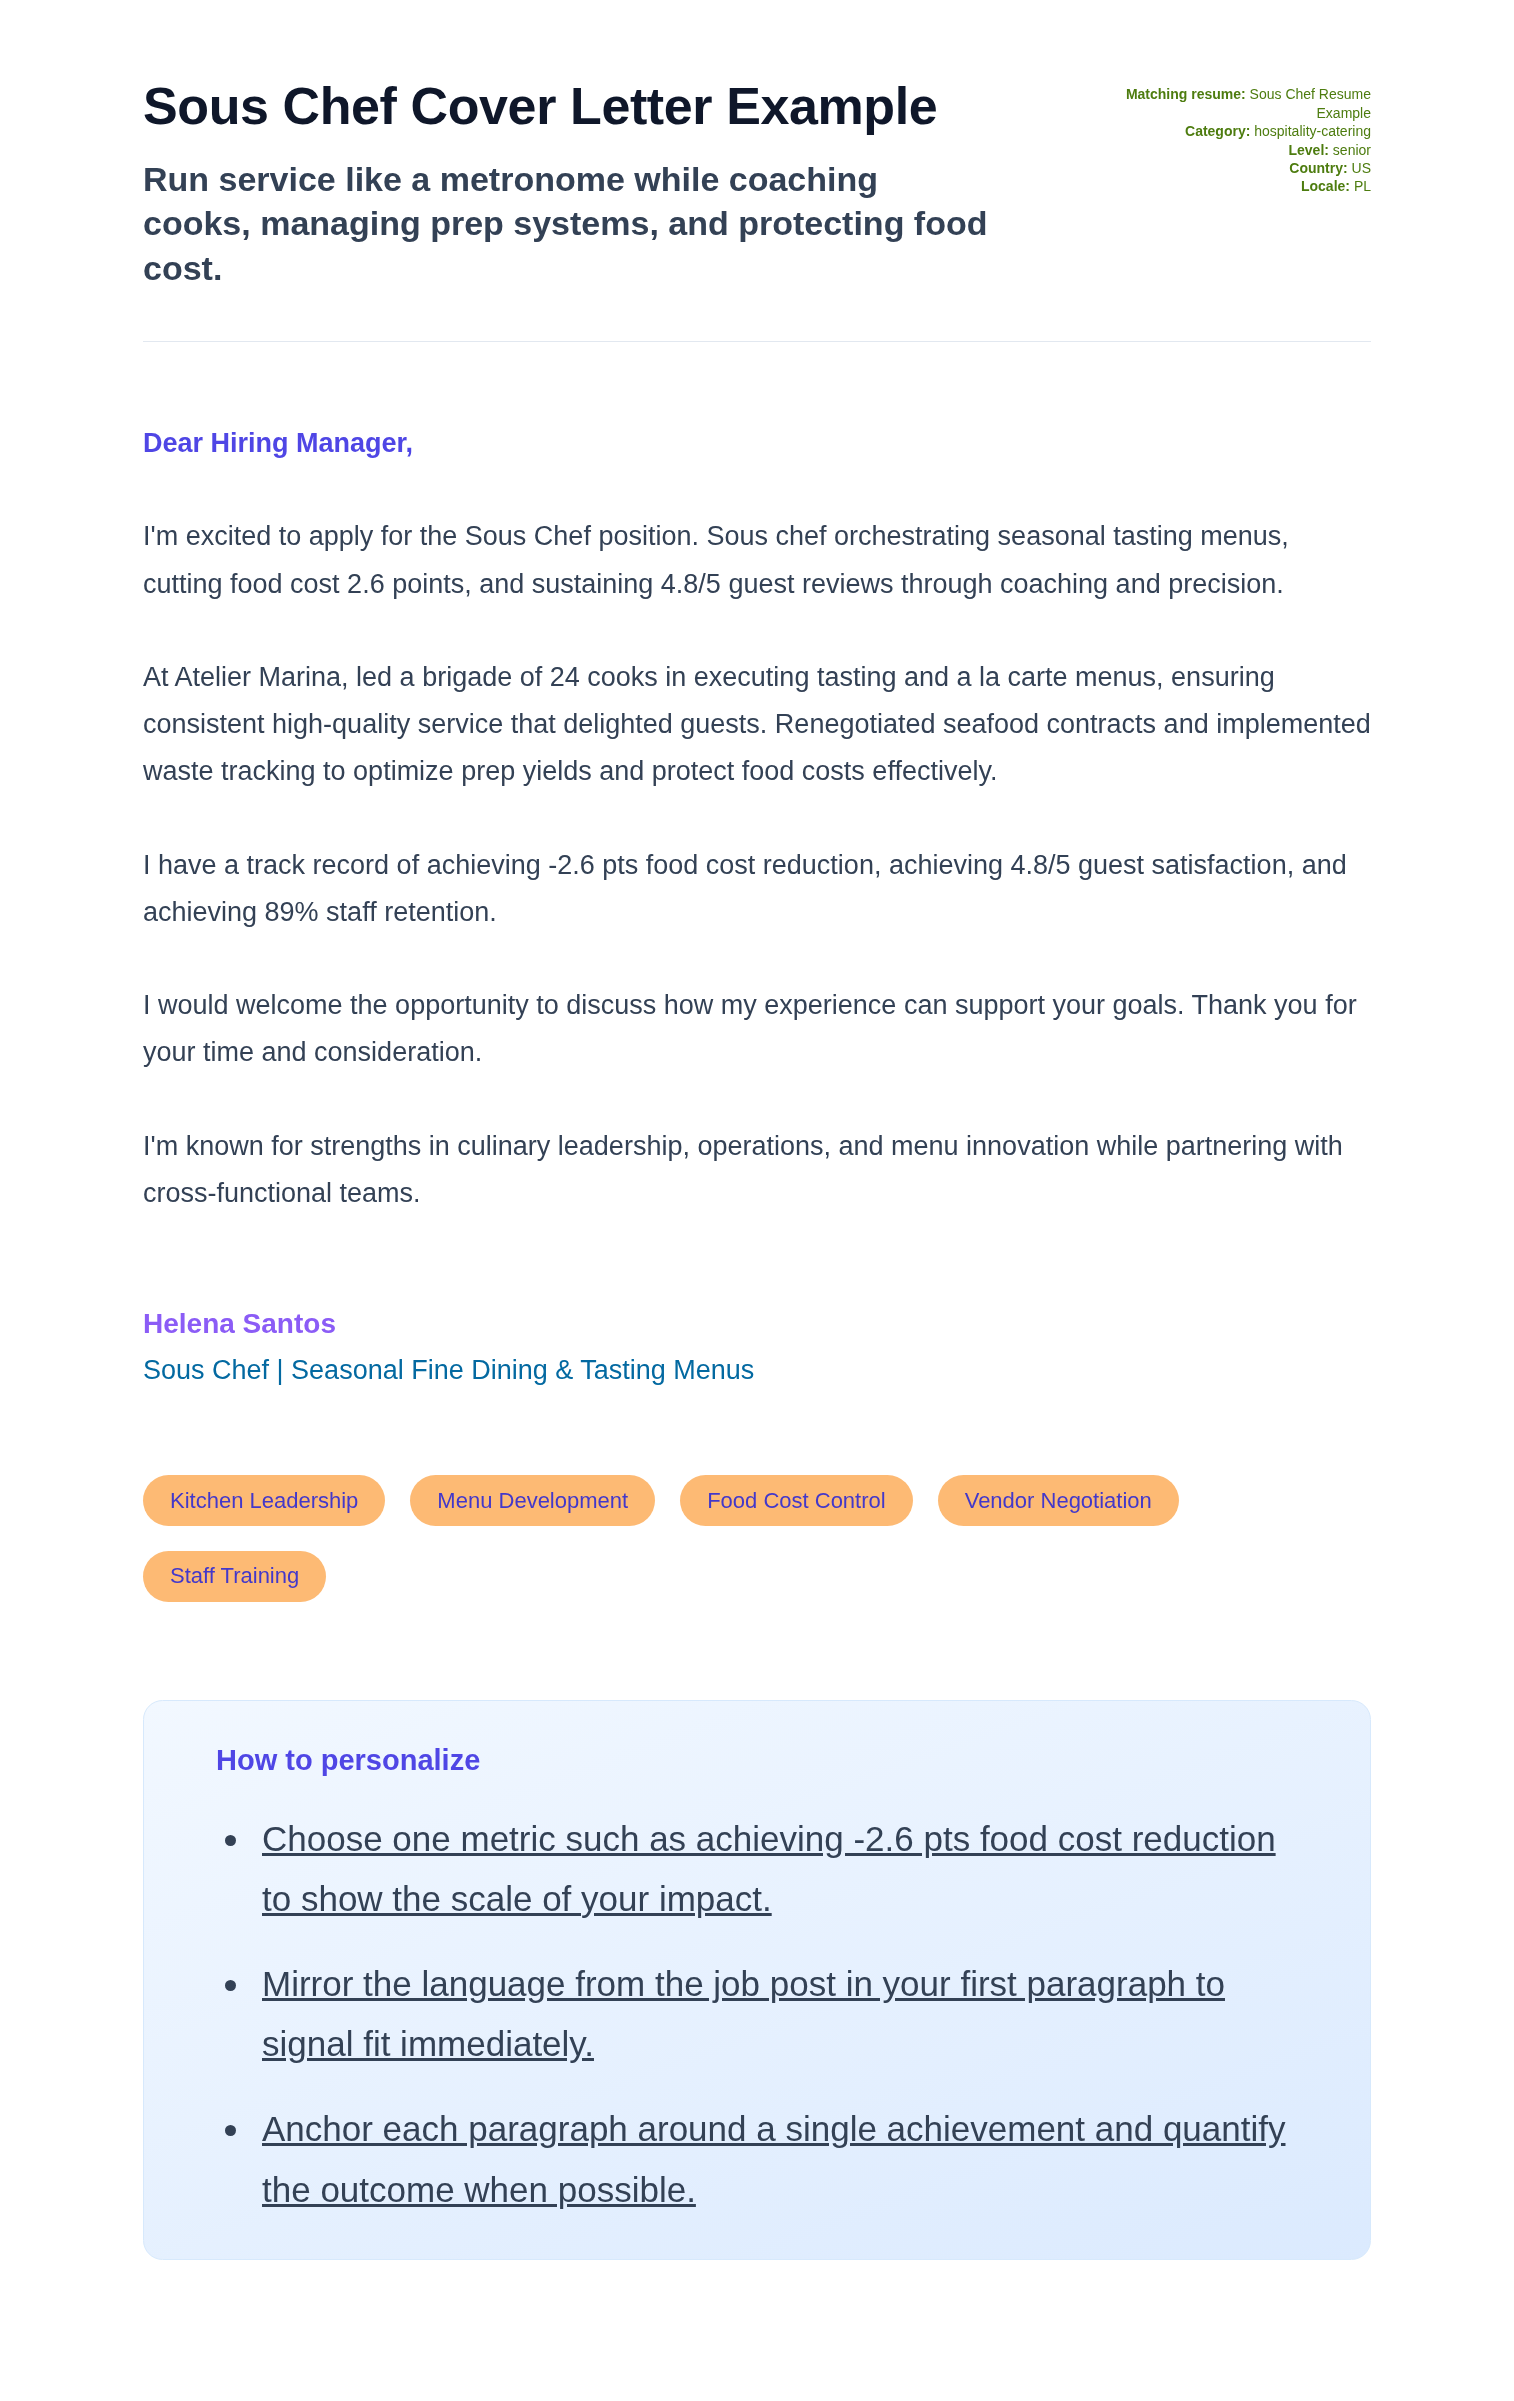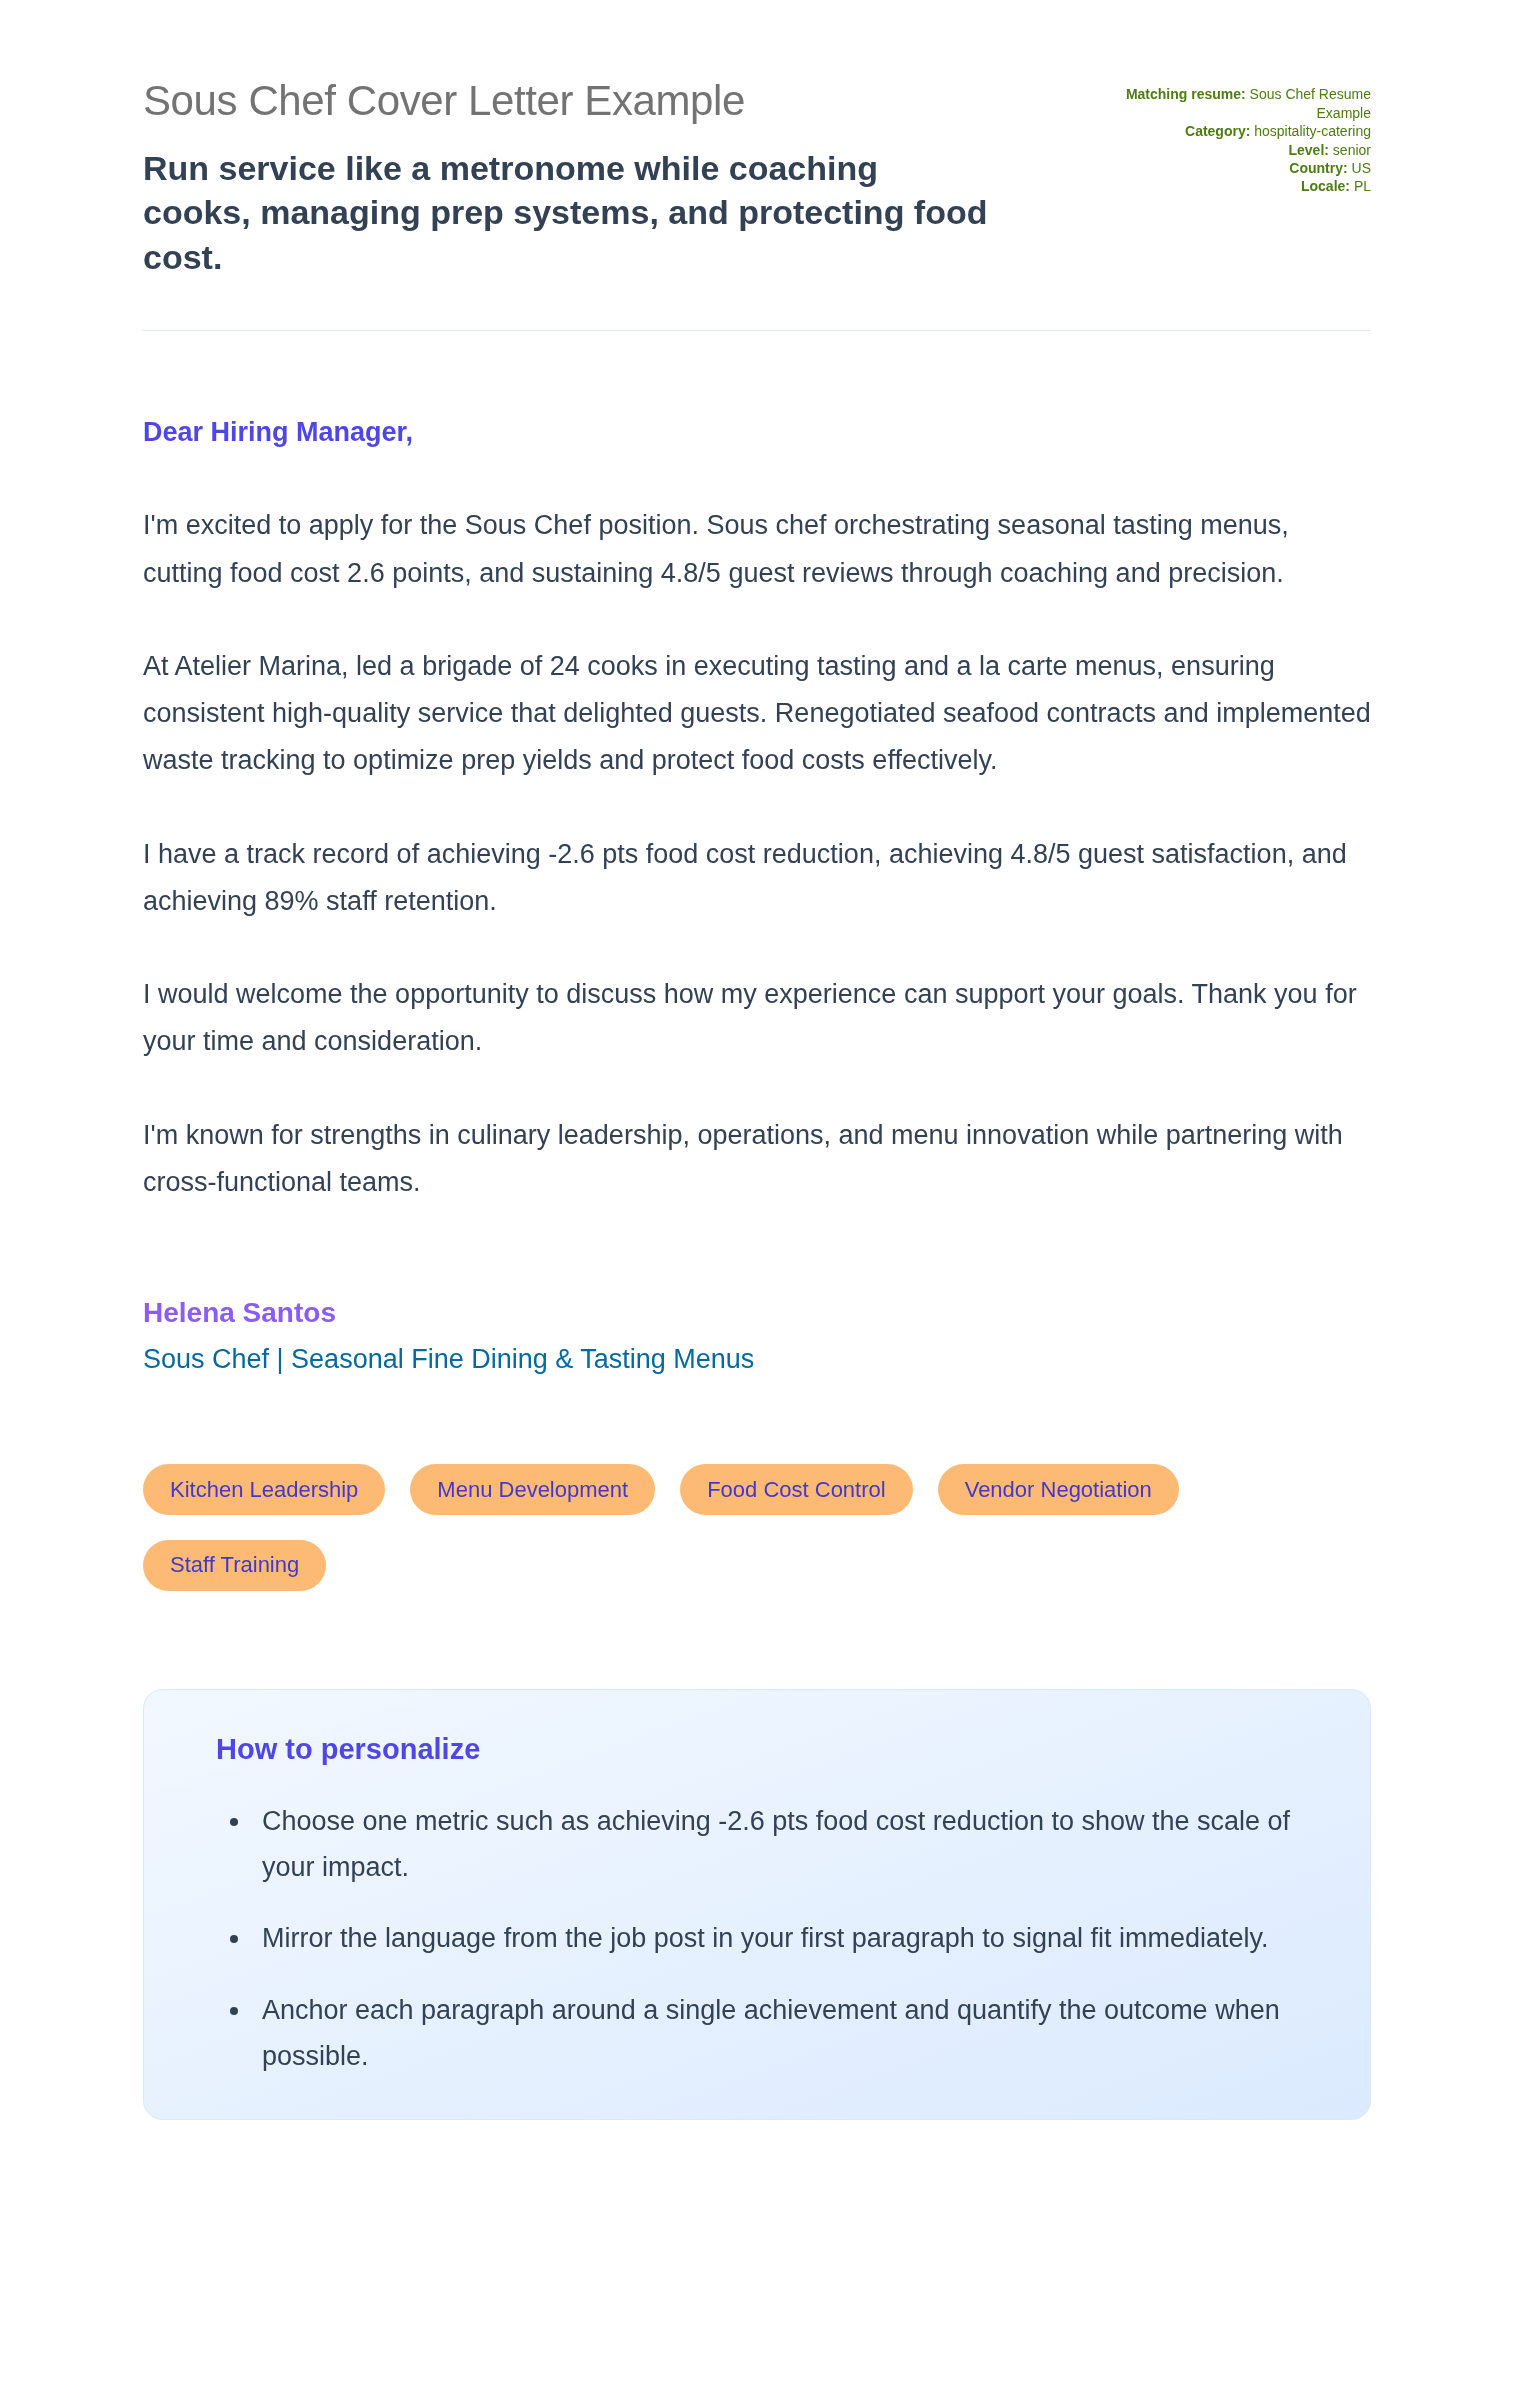--- a/index.html
+++ b/index.html
@@ -18,25 +18,25 @@
   
   .header {
     display: flex;
     justify-content: space-between;
     align-items: flex-start;
     gap: 36px;
   }
   .header-left { max-width: 846px; }
   .page-title {
     margin: 0 0 21.4px;
-    font-size: 42px;
+    font-size: 52px;
     line-height: 1.1;
-    font-weight: 400;
+    font-weight: 700;
     letter-spacing: -0.4px;
-    color: #737373;
+    color: #0f172a;
   }
   .page-subtitle {
     margin: 0;
     font-size: 34px;
     line-height: 1.32;
     font-weight: 700;
     color: #334155;
   }
   .meta {
     flex-shrink: 0;
@@ -108,23 +108,24 @@
   }
   .tips-title {
     margin: 0 0 32px;
     font-size: 29px;
     font-weight: 700;
     color: #4f46e5;
   }
   .tips-list {
     margin: 0;
     padding-left: 37px;
-    font-size: 27px;
+    font-size: 35px;
     line-height: 1.72;
     color: #334155;
+    text-decoration: underline;
   }
   .tips-list li { margin-bottom: 25px; padding-left: 9px; }
   .tips-list li:last-child { margin-bottom: 0; }
 </style>
 </head>
 <body>
 
 <div class="page">
 
   <header class="header">

